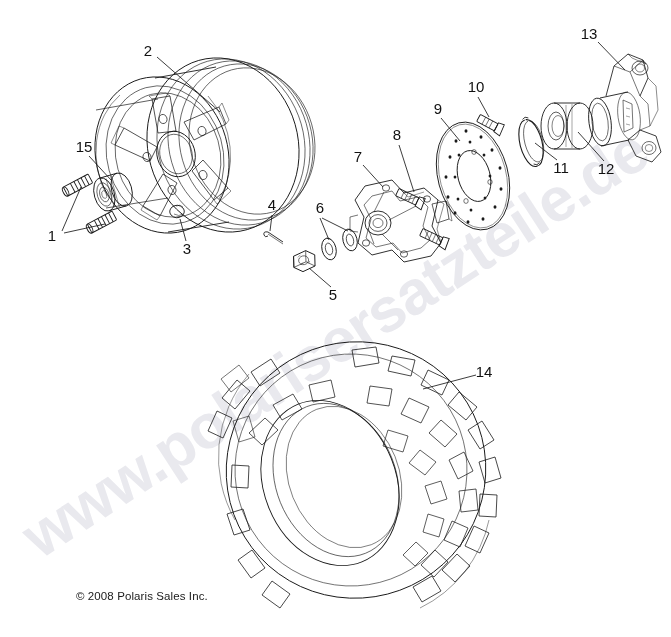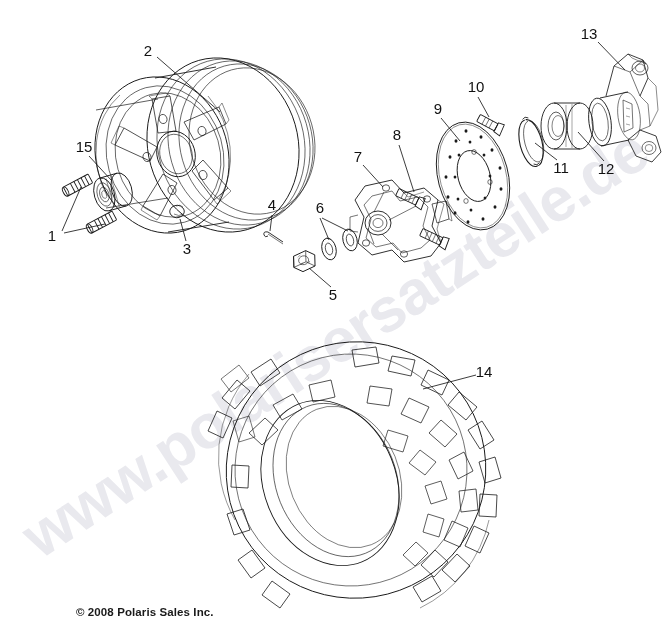--- a/index.html
+++ b/index.html
@@ -21,27 +21,26 @@
   #diagram-svg {
     position: absolute;
     left: 0;
     top: 0;
     width: 671px;
     height: 637px;
   }
   .copyright {
     position: absolute;
     left: 76px;
-    top: 606px;
+    top: 590px;
     font-family: "Liberation Sans", sans-serif;
     font-size: 11.5px;
     color: #1a1a1a;
     letter-spacing: 0.1px;
     white-space: nowrap;
-    font-weight: bold;
   }
   .callout-text {
     font-family: "Liberation Sans", sans-serif;
     font-size: 15px;
     fill: #111111;
     text-anchor: middle;
     dominant-baseline: middle;
   }
   .wm {
     font-family: "Liberation Sans", sans-serif;

